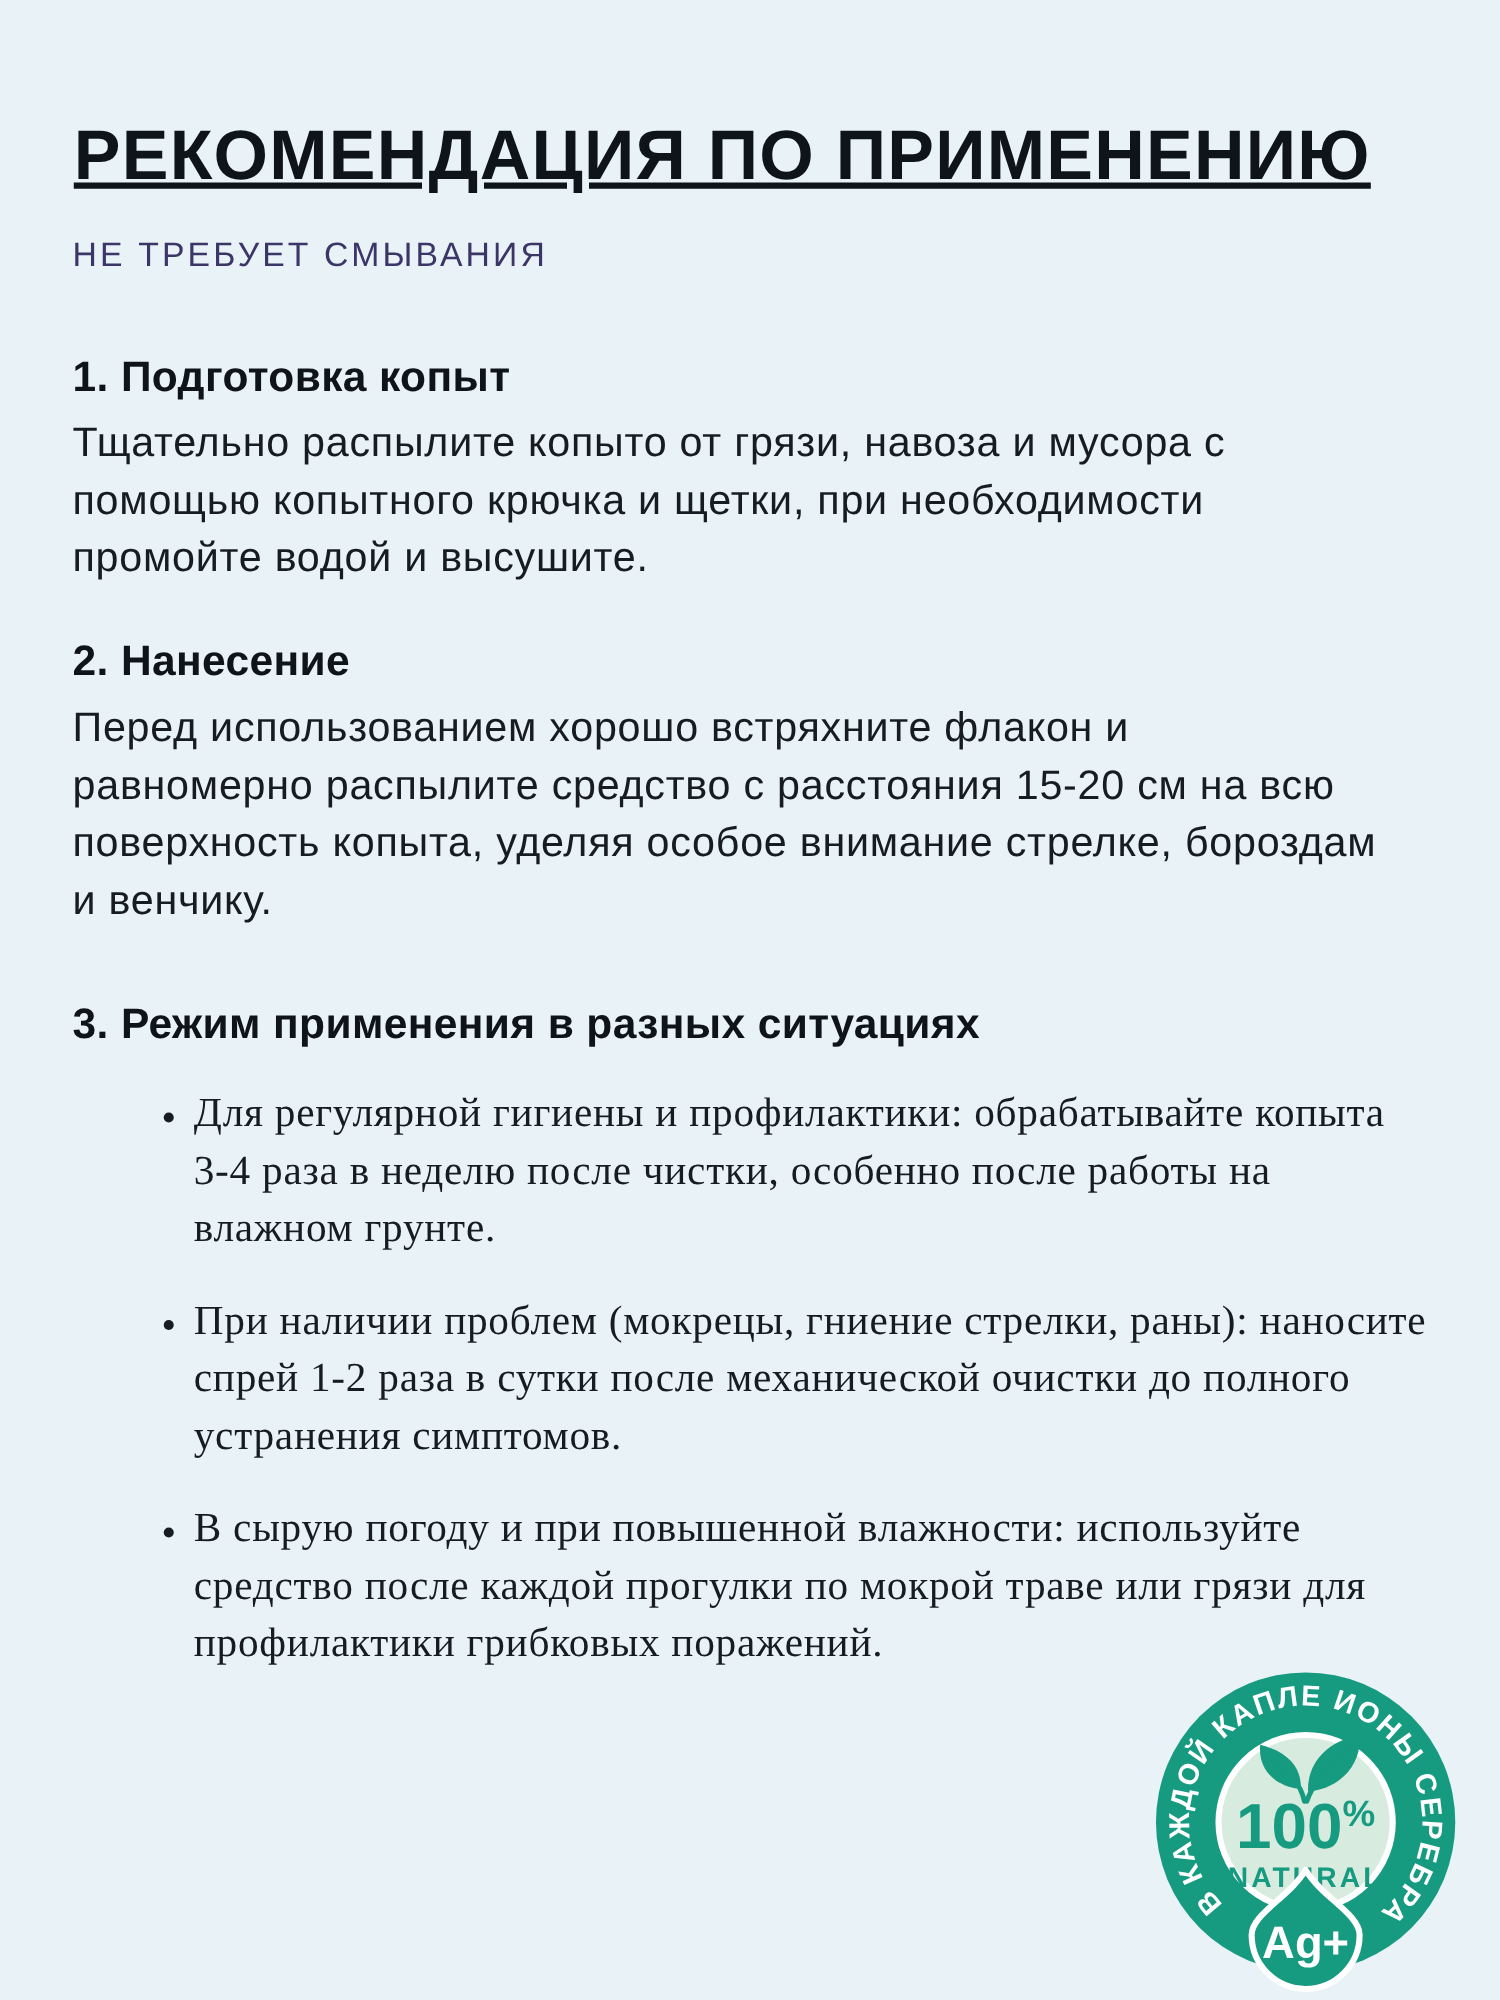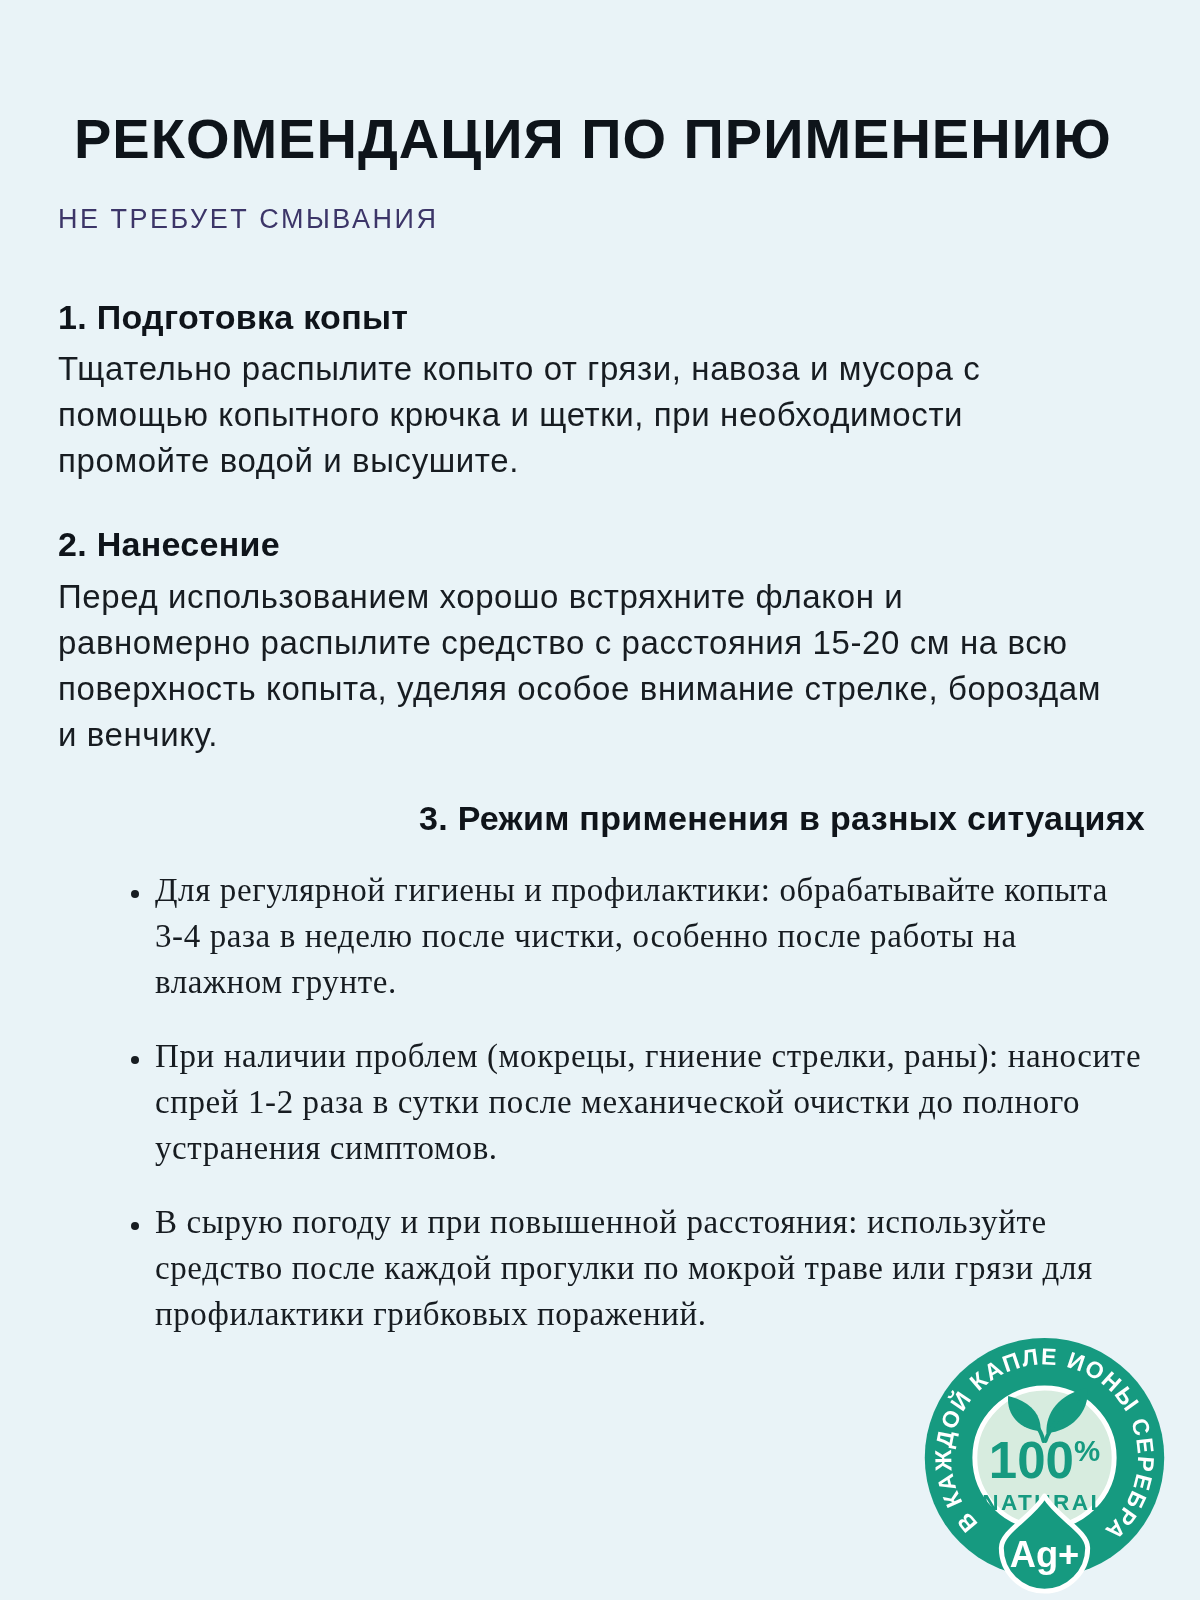--- a/index.html
+++ b/index.html
@@ -8,45 +8,46 @@
     background:#e9f3f7;
     font-family:"Liberation Sans", sans-serif;
     position:relative;
     overflow:hidden;
     color:#14181d;
   }
   .content{
     padding:92px 55px 0 58px;
   }
   .page-title{
-    margin:16px;
+    margin:1px;
     font-size:56px;
     font-weight:bold;
     letter-spacing:1px;
     color:#0e141a;
     line-height:1.1;
+    text-decoration:underline;
   }
   .subtitle{
     margin:34px 0 0 0;
     font-size:27px;
     letter-spacing:2.5px;
     color:#3c3568;
     font-weight:normal;
   }
   .section-heading{
     margin:0;
     font-size:34px;
     font-weight:bold;
     color:#0f141a;
     letter-spacing:0.3px;
     line-height:1.2;
   }
   .section-1 .section-heading{margin-top:62px;}
   .section-2 .section-heading{margin-top:40px;}
-  .section-3 .section-heading{margin-top:40px;text-align:right;}
+  .section-3 .section-heading{margin-top:56px;}
   .body-text{
     margin:9px 0 0 0;
     font-size:33px;
     line-height:46px;
     letter-spacing:0.6px;
     max-width:1045px;
     color:#171c21;
     font-weight:normal;
   }
   .bullet-list{
@@ -93,21 +94,21 @@
   <section class="section-2">
     <h2 class="section-heading">2. Нанесение</h2>
     <p class="body-text">Перед использованием хорошо встряхните флакон и равномерно распылите средство с расстояния 15-20 см на всю поверхность копыта, уделяя особое внимание стрелке, бороздам и венчику.</p>
   </section>
 
   <section class="section-3">
     <h2 class="section-heading">3. Режим применения в разных ситуациях</h2>
     <ul class="bullet-list">
       <li>Для регулярной гигиены и профилактики: обрабатывайте копыта 3-4 раза в неделю после чистки, особенно после работы на влажном грунте.</li>
       <li>При наличии проблем (мокрецы, гниение стрелки, раны): наносите спрей 1-2 раза в сутки после механической очистки до полного устранения симптомов.</li>
-      <li>В сырую погоду и при повышенной расстояния: используйте средство после каждой прогулки по мокрой траве или грязи для профилактики грибковых поражений.</li>
+      <li>В сырую погоду и при повышенной влажности: используйте средство после каждой прогулки по мокрой траве или грязи для профилактики грибковых поражений.</li>
     </ul>
   </section>
 
 </div>
 
 <div class="badge-wrap">
   <svg viewBox="0 0 250 268" xmlns="http://www.w3.org/2000/svg">
 
     <circle cx="125" cy="123" r="122" fill="#169a80"></circle>
 

